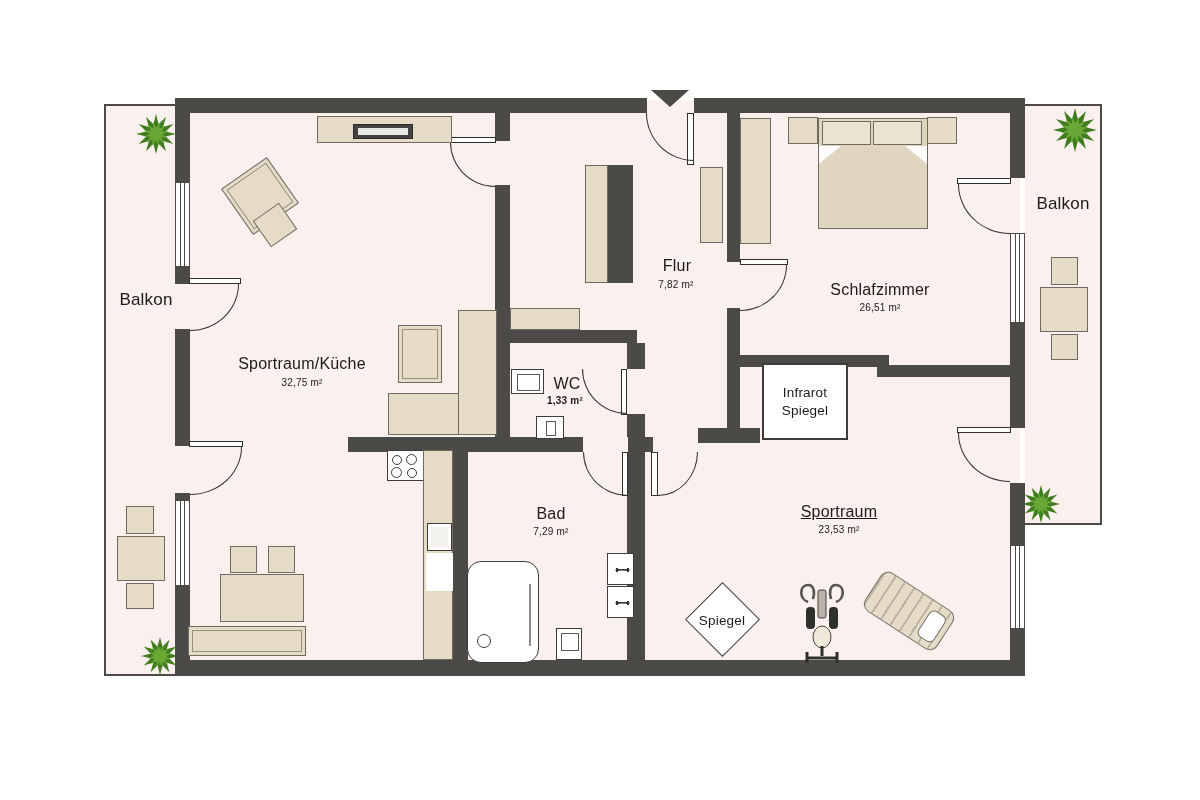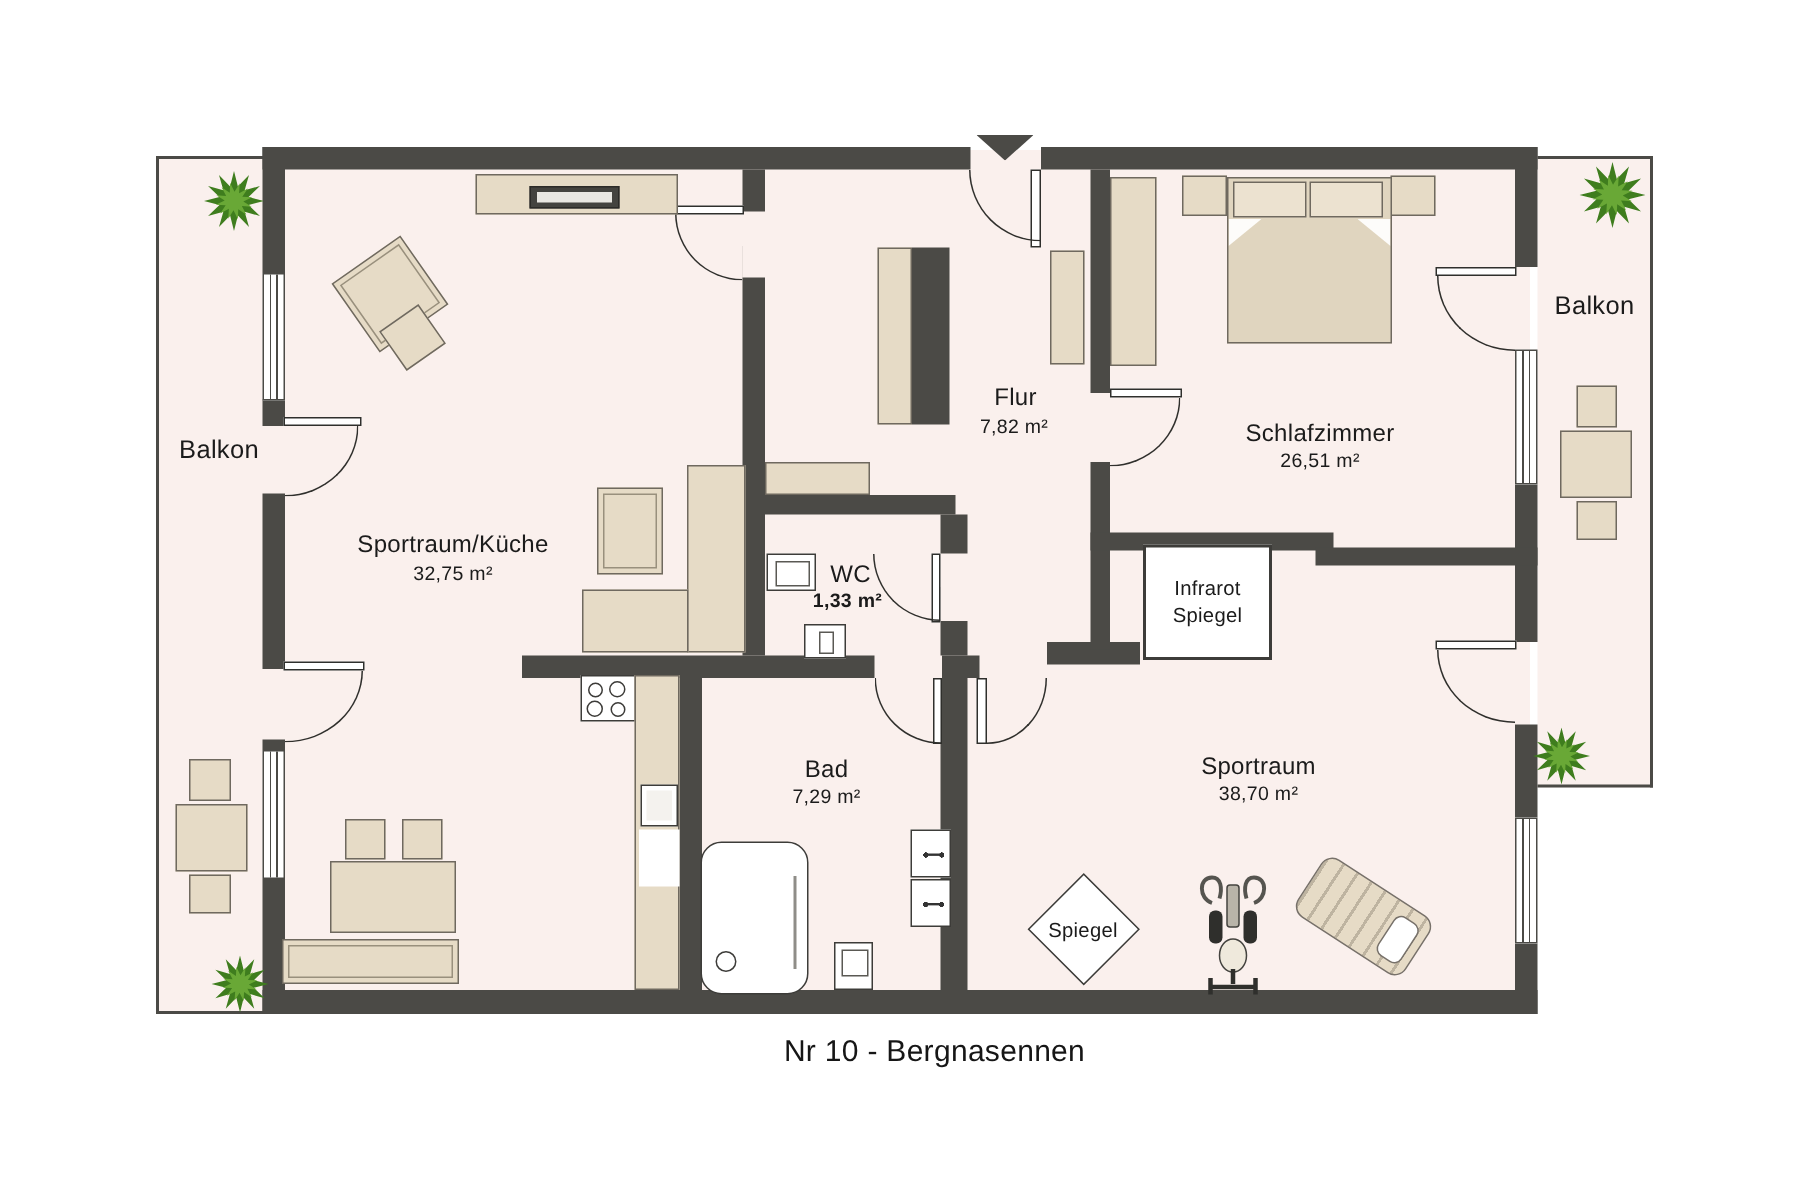--- a/index.html
+++ b/index.html
@@ -20,21 +20,21 @@
        background-image:linear-gradient(to right, transparent 30%, var(--wall) 30%, var(--wall) 38%, transparent 38%, transparent 62%, var(--wall) 62%, var(--wall) 70%, transparent 70%);}
   .arc{position:absolute;box-sizing:border-box;border:0 solid var(--line);}
   .arc.tr{border-left-width:1.5px;border-bottom-width:1.5px;border-bottom-left-radius:100% 100%;}
   .arc.tl{border-right-width:1.5px;border-bottom-width:1.5px;border-bottom-right-radius:100% 100%;}
   .leaf{position:absolute;background:#fff;border:1.2px solid var(--line);box-sizing:border-box;}
   .furn{position:absolute;background:var(--furn);border:1px solid var(--furnb);box-sizing:border-box;}
   .furn .inset{position:absolute;inset:3px;border:1px solid rgba(90,82,66,.55);}
   .fixture{position:absolute;background:#fff;border:1.4px solid #3d3c39;box-sizing:border-box;}
   .fixture .inner{position:absolute;background:#fff;border:1px solid #5a5954;}
   .lbl{position:absolute;transform:translate(-50%,-50%);font-size:16px;color:#1b1b1b;white-space:nowrap;letter-spacing:.2px;}
-  .lbl.area{font-size:13px;}
+  .lbl.area{font-size:10px;}
   .lbl.big{font-size:17px;}
   .lbl.small{font-size:13.5px;}
   .lbl.title{font-size:20px;color:#161616;}
   .plant{position:absolute;}
   .fold{position:absolute;background:#fdfcfa;}
   .dot{position:absolute;border:1.3px solid #3d3c39;border-radius:50%;background:#fff;box-sizing:border-box;}
   .kabine{position:absolute;background:#fff;border:2px solid #3d3c39;box-sizing:border-box;}
   .diamond{position:absolute;background:#fff;border:1.5px solid #3d3c39;transform:rotate(45deg);box-sizing:border-box;}
   .bench{position:absolute;background:var(--furn);border:1.4px solid #77716a;border-radius:9px;box-sizing:border-box;
          background-image:repeating-linear-gradient(90deg, rgba(70,62,48,.25) 0 2px, transparent 2px 11px);}
@@ -245,23 +245,22 @@
 
   <div class="lbl" style="left:567px;top:384px;">WC</div>
   <div class="lbl area" style="left:565px;top:400px;font-weight:bold;">1,33 m²</div>
 
   <div class="lbl" style="left:880px;top:290px;text-align:right;">Schlafzimmer</div>
   <div class="lbl area" style="left:880px;top:307px;">26,51 m²</div>
 
   <div class="lbl" style="left:551px;top:514px;">Bad</div>
   <div class="lbl area" style="left:551px;top:531px;">7,29 m²</div>
 
-  <div class="lbl" style="left:839px;top:512px;">Sportraum</div>
-  <div class="lbl area" style="left:839px;top:529px;">38,70 m²</div>
+  <div class="lbl" style="left:839px;top:512px;text-decoration:underline;">Sportraum</div>
+  <div class="lbl area" style="left:839px;top:529px;">23,53 m²</div>
 
   <div class="lbl small" style="left:805px;top:392px;">Infrarot</div>
   <div class="lbl small" style="left:805px;top:410px;">Spiegel</div>
 
   <div class="lbl small" style="left:722px;top:620px;">Spiegel</div>
 
-  <div class="lbl title" style="left:623px;top:702px;">Nr 10 - Bergnasennen</div>
 
 </div>
 
 </body></html>

